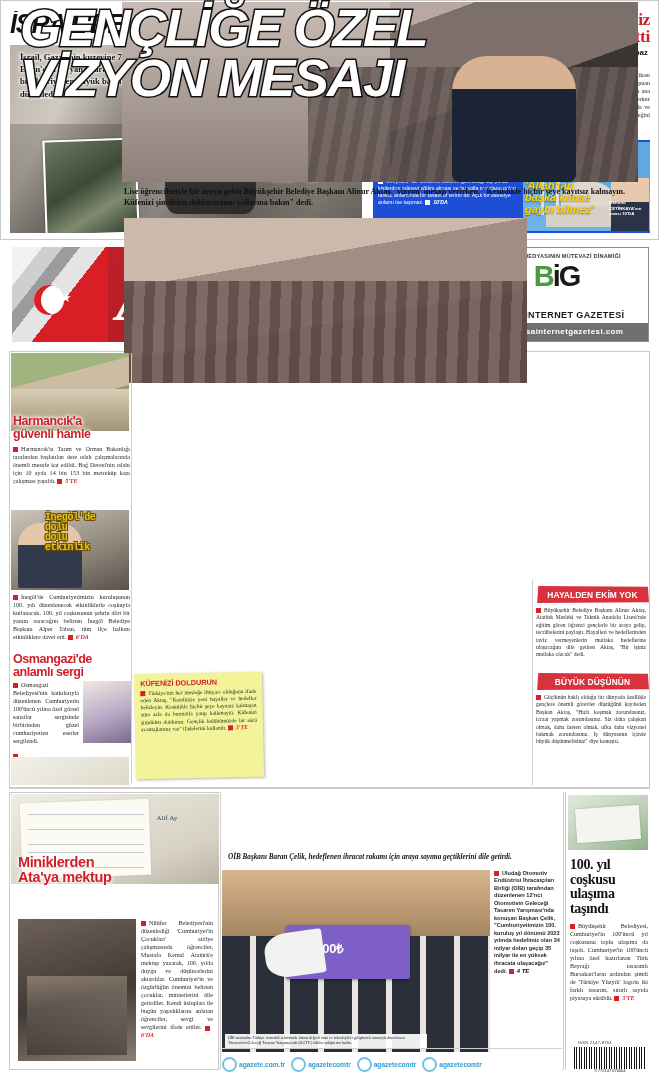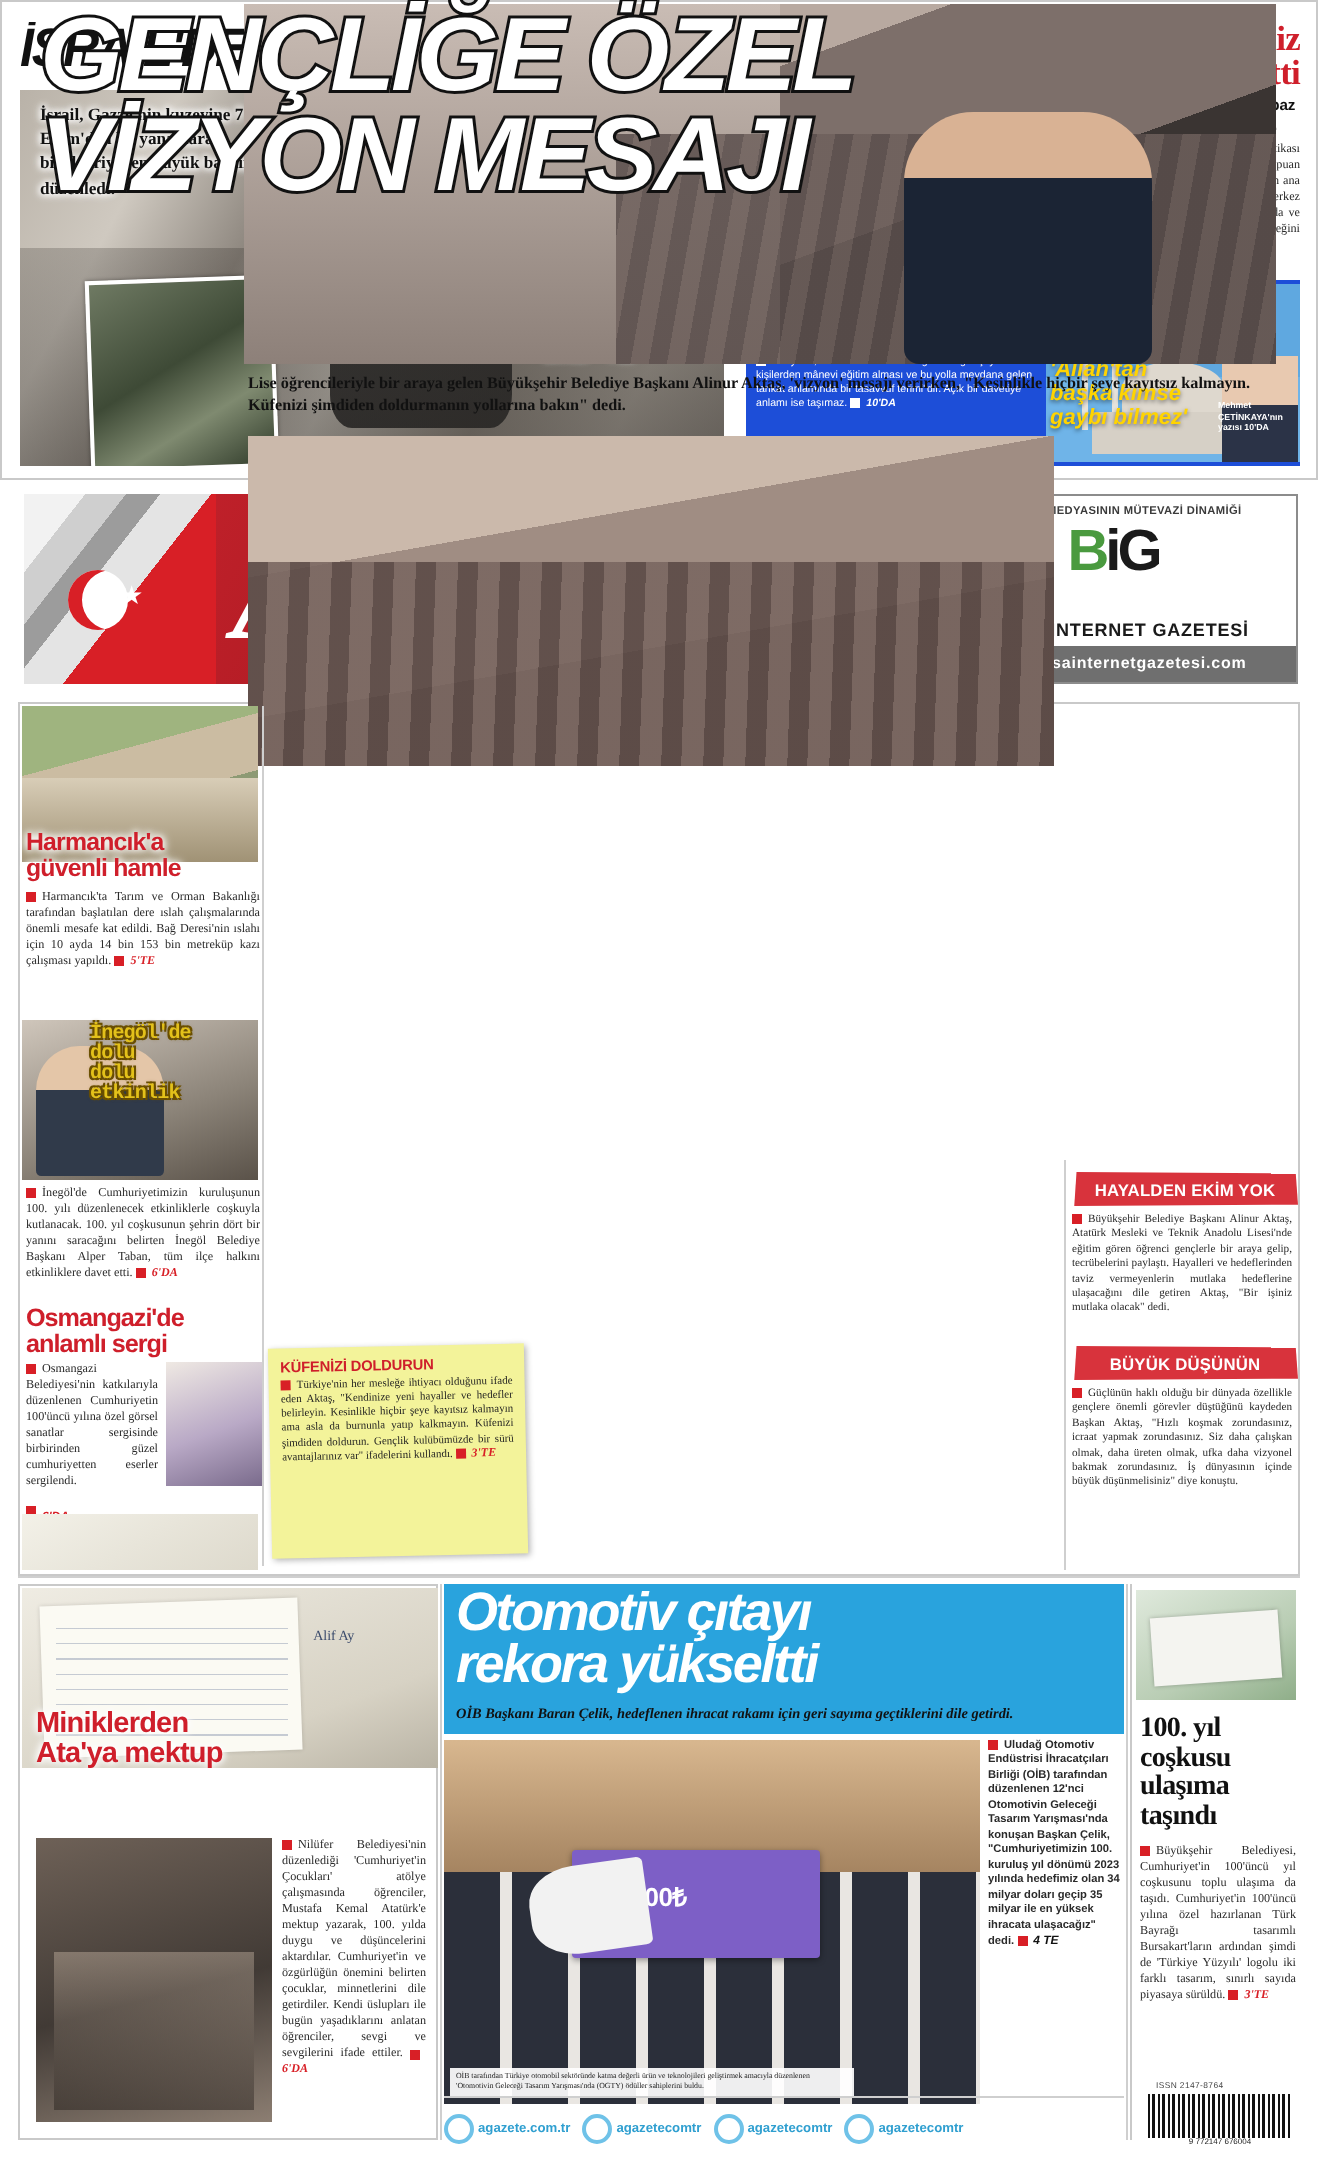--- a/index.html
+++ b/index.html
@@ -388,27 +388,21 @@
       <div>Ata'ya mektup</div>
     </div>
     <div class="abs" id="mini-photo"></div>
     <div class="abs body-txt" id="mini-body">
       <span class="sq"></span><span>Nilüfer Belediyesi'nin düzenlediği 'Cumhuriyet'in Çocukları' atölye çalışmasında öğrenciler, Mustafa Kemal Atatürk'e mektup yazarak, 100. yılda duygu ve düşüncelerini aktardılar. Cumhuriyet'in ve özgürlüğün önemini belirten çocuklar, minnetlerini dile getirdiler. Kendi üslupları ile bugün yaşadıklarını anlatan öğrenciler, sevgi ve sevgilerini ifade ettiler.</span>
       <span class="sq"></span><span class="pg">6'DA</span>
     </div>
   </div>
 
   <div class="abs" id="bottom-mid">
-    <div class="abs" id="oto-head">
-      <div id="oto-title">
-        <div>Otomotiv çıtayı</div>
-        <div>rekora yükseltti</div>
-      </div>
-    </div>
-    <div class="abs" id="oto-sub">OİB Başkanı Baran Çelik, hedeflenen ihracat rakamı için geri sayıma geçtiklerini dile getirdi.</div>
+    <div class="abs" id="oto-sub">OİB Başkanı Baran Çelik, hedeflenen ihracat rakamı için araya sayıma geçtiklerini dile getirdi.</div>
     <div class="abs" id="oto-photo">
       <div id="oto-stage"></div>
       <div id="oto-people"></div>
       <div id="oto-check">
         <div id="oto-check-amt">360.000₺</div>
       </div>
       <div id="oto-key"></div>
       <div id="oto-caption">OİB tarafından Türkiye otomobil sektöründe katma değerli ürün ve teknolojileri geliştirmek amacıyla düzenlenen 'Otomotivin Geleceği Tasarım Yarışması'nda (OGTY) ödüller sahiplerini buldu.</div>
     </div>
     <div class="abs" id="oto-body">

